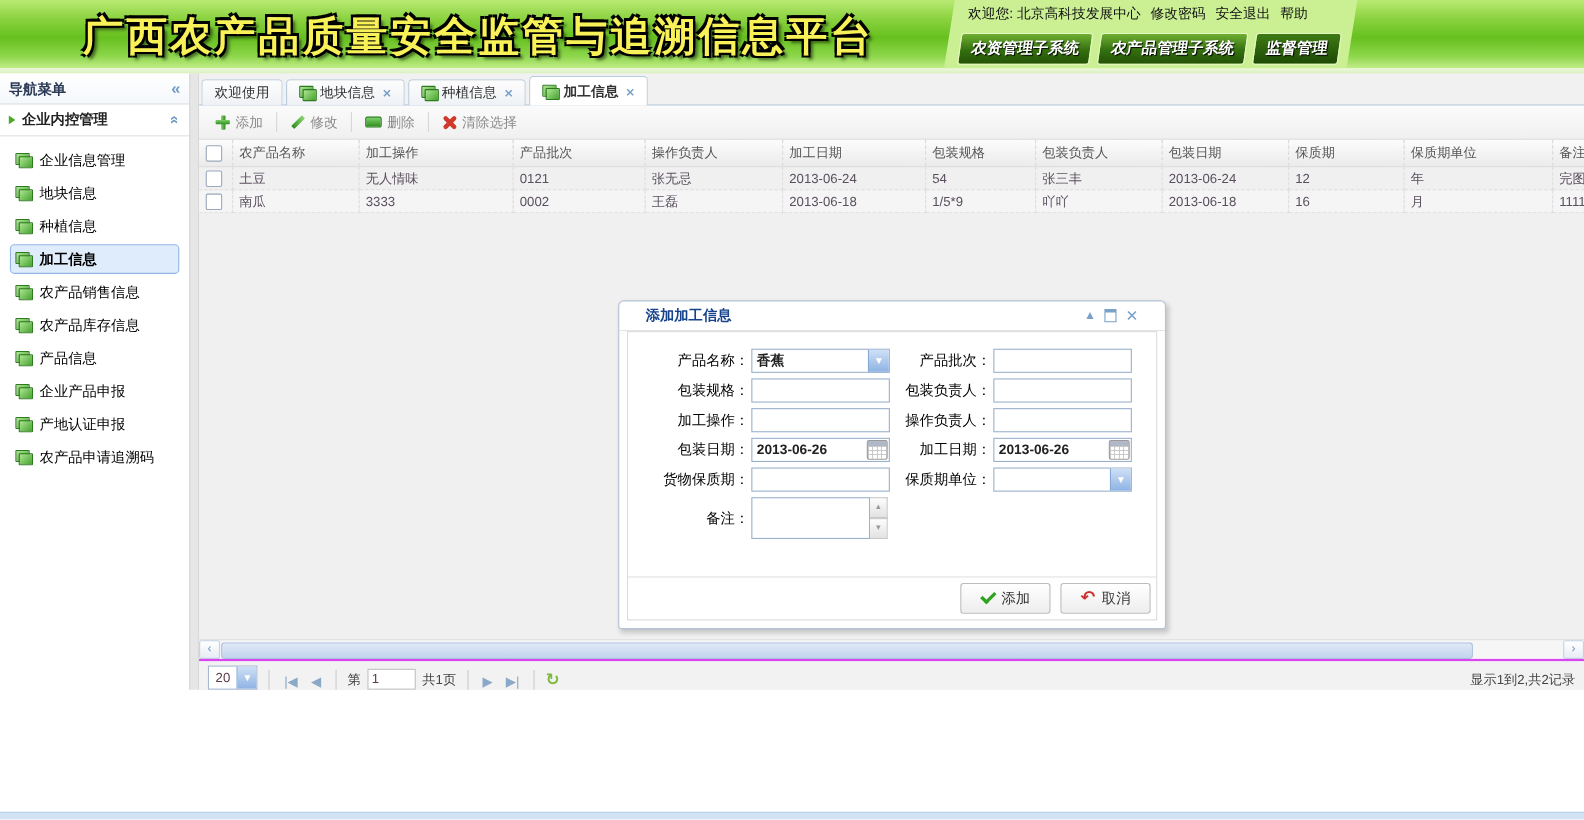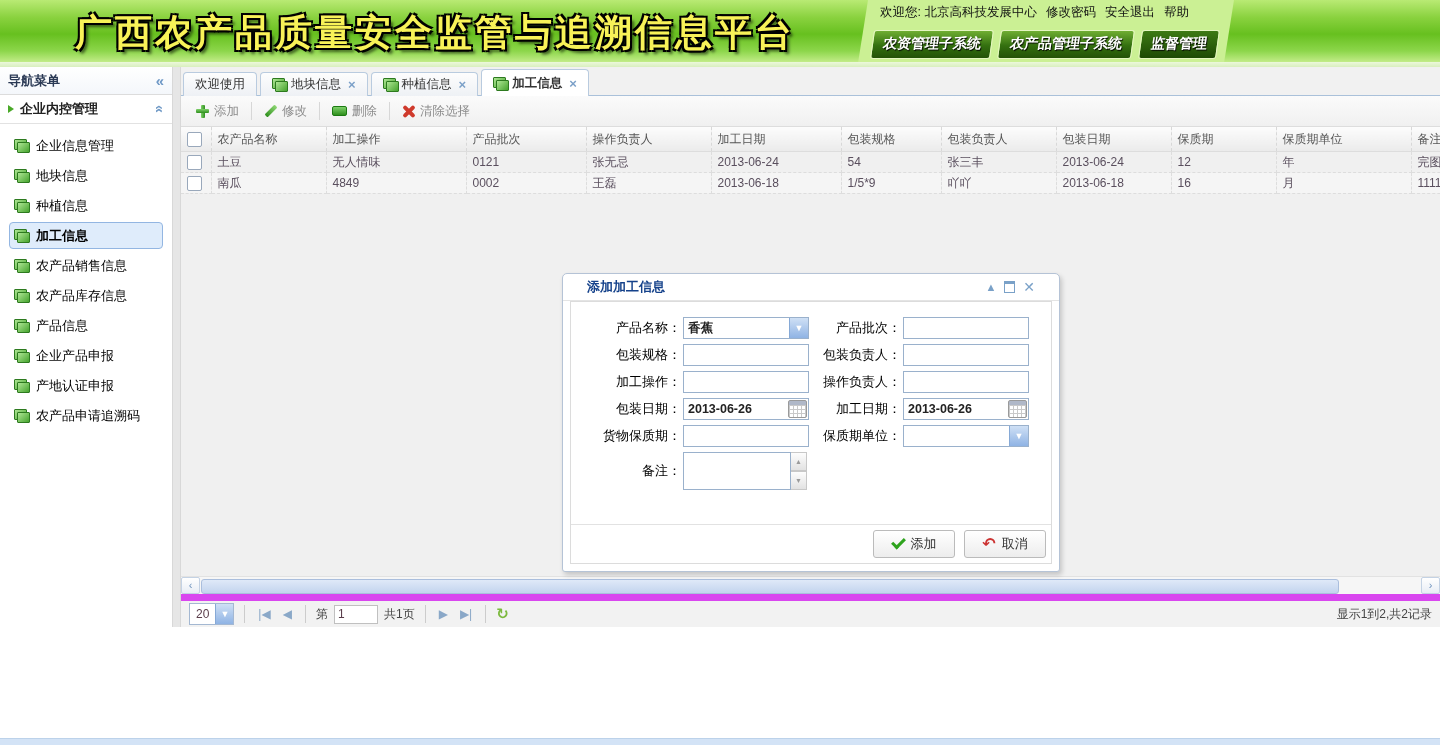--- a/index.html
+++ b/index.html
@@ -74,21 +74,21 @@
   .grid tr.r0 td{background:#f0f0f0;}
   .grid tr.r1 td{background:#f5f5f5;}
   .cbx{width:13px;height:13px;border:1px solid #99a8bb;border-radius:2px;background:#fff;display:inline-block;vertical-align:middle;cursor:pointer;}
   .filler{flex:1;background:#f0f0f0;}
 
   
   .hscroll{height:17px;background:#f6f6f6;border-top:1px solid #e2e2e2;display:flex;align-items:center;flex:none;}
   .hs-btn{width:17px;height:15px;background:linear-gradient(#fff,#e8edf5);border:1px solid #c4d2e4;border-radius:2px;color:#6f93bd;font-size:11px;line-height:14px;text-align:center;cursor:pointer;flex:none;}
   .hs-track{flex:1;height:15px;position:relative;}
   .hs-thumb{position:absolute;left:1px;top:1px;width:93%;height:13px;background:linear-gradient(#dfe9f8,#c3d4ee);border:1px solid #aabedd;border-radius:3px;cursor:grab;}
-  .pager{height:26px;background:#f2f2f2;border-top:7px solid #d946ef;display:flex;align-items:center;padding:0 8px;gap:6px;font-size:12px;color:#444;flex:none;}
+  .pager{height:26px;background:#f2f2f2;border-top:2px solid #d946ef;display:flex;align-items:flex-end;padding:0 8px;gap:6px;font-size:12px;color:#444;flex:none;}
   .pg-sep{width:1px;height:18px;background:#ccc;margin:0 4px;}
   .pg-select{display:flex;align-items:center;border:1px solid #a4b8d2;background:#fff;height:20px;cursor:pointer;}
   .pg-select .val{padding:0 6px;color:#5a3d4a;}
   .sel-btn{width:17px;height:100%;background:linear-gradient(#cfe0f5,#8fb3e4);border-left:1px solid #86a9d6;color:#fff;font-size:9px;display:flex;align-items:center;justify-content:center;cursor:pointer;}
   .pg-ico{color:#8aa8c8;font-size:12px;cursor:pointer;padding:0 3px;user-select:none;}
   .pg-input{width:36px;height:17px;border:1px solid #c0c0c0;background:#fff;font-size:12px;color:#5a3d4a;padding:0 3px;display:inline-block;line-height:17px;}
   .refresh-ico{color:#7cb93e;font-size:15px;font-weight:bold;cursor:pointer;}
   .pg-status{margin-left:auto;color:#444;}
   .bottom-strip{position:absolute;left:0;right:0;bottom:0;height:6px;background:#d3e3f6;border-top:1px solid #bcd2ea;}
 
@@ -283,21 +283,21 @@
                 <td>54</td>
                 <td>张三丰</td>
                 <td>2013-06-24</td>
                 <td>12</td>
                 <td>年</td>
                 <td>完图</td>
               </tr>
               <tr class="r1">
                 <td><span class="cbx"></span></td>
                 <td>南瓜</td>
-                <td>4849</td>
+                <td>3333</td>
                 <td>0002</td>
                 <td>王磊</td>
                 <td>2013-06-18</td>
                 <td>1/5*9</td>
                 <td>吖吖</td>
                 <td>2013-06-18</td>
                 <td>16</td>
                 <td>月</td>
                 <td>1111</td>
               </tr>

